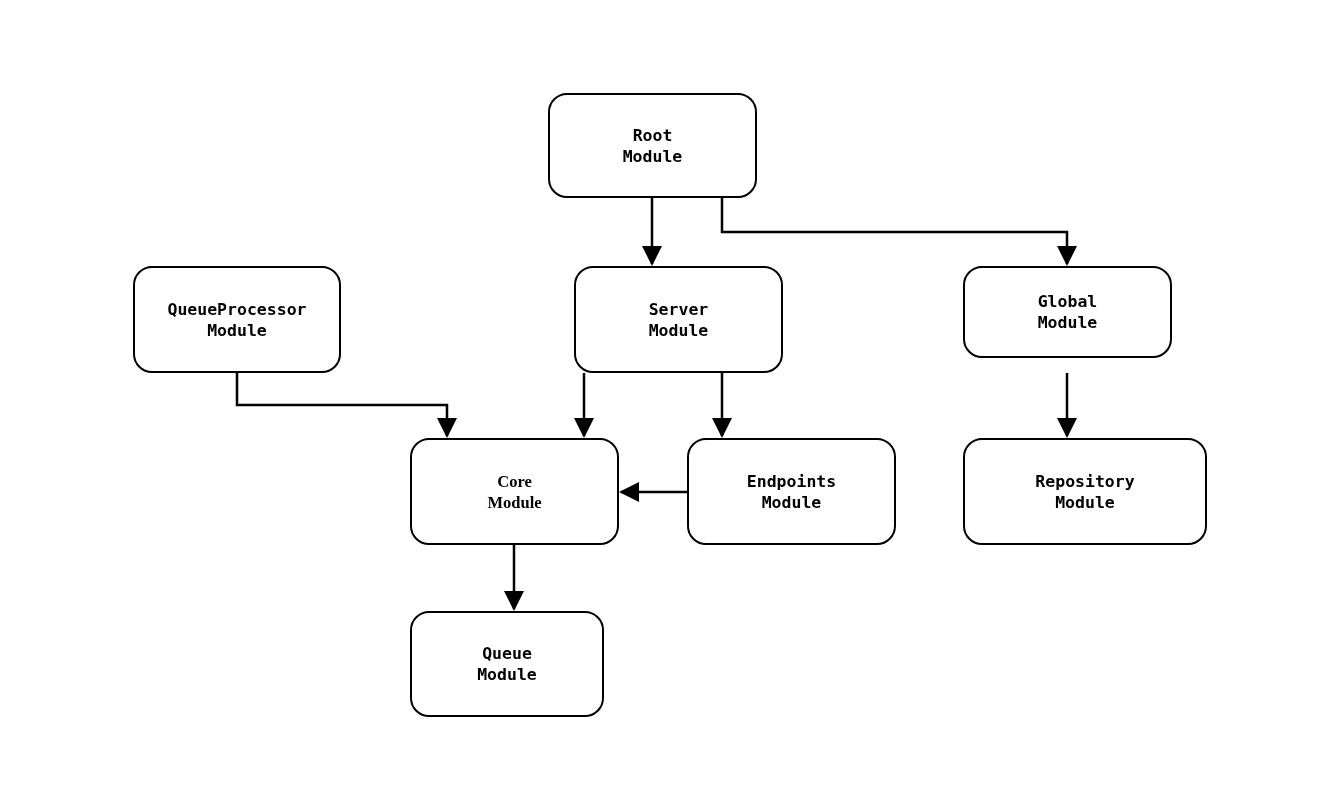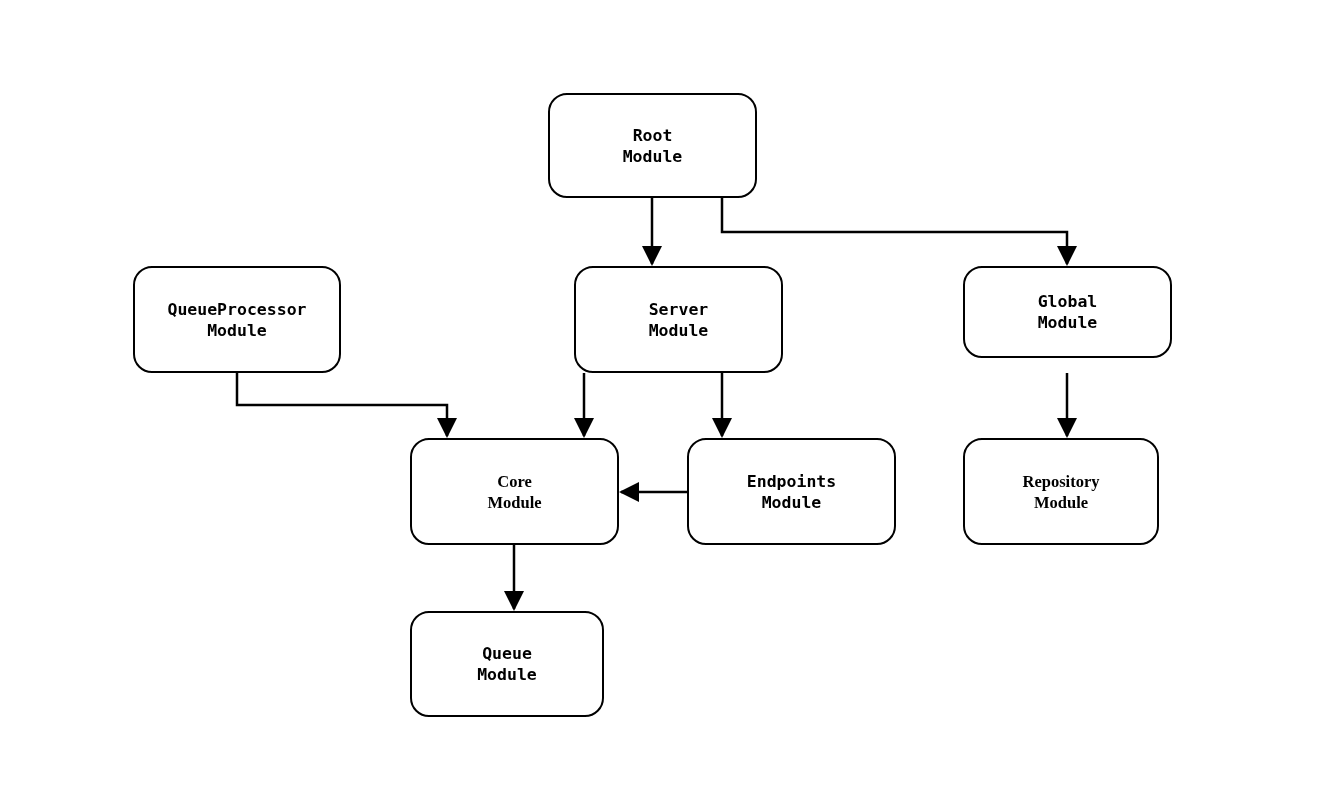--- a/index.html
+++ b/index.html
@@ -37,21 +37,21 @@
     font-weight: 700;
     line-height: 21px;
     color: #000000;
   }
   #node-root          { left: 548px; top: 93px;  width: 209px; height: 105px; }
   #node-queueprocessor{ left: 133px; top: 266px; width: 208px; height: 107px; }
   #node-server        { left: 574px; top: 266px; width: 209px; height: 107px; }
   #node-global        { left: 963px; top: 266px; width: 209px; height: 92px; }
   #node-core          { left: 410px; top: 438px; width: 209px; height: 107px; font-family: Liberation Serif, serif; }
   #node-endpoints     { left: 687px; top: 438px; width: 209px; height: 107px; }
-  #node-repository    { left: 963px; top: 438px; width: 196px; height: 107px; font-family: Liberation Serif, serif; }
+  #node-repository    { left: 963px; top: 438px; width: 244px; height: 107px; }
   #node-queue         { left: 410px; top: 611px; width: 194px; height: 106px; }
 </style>
 </head>
 <body>
 
 <div class="canvas">
 
   <svg class="edges-layer" viewBox="0 0 1337 809" xmlns="http://www.w3.org/2000/svg">
     <defs>
       <marker id="arrowhead" viewBox="0 0 10 10" refX="9" refY="5" markerWidth="8" markerHeight="8" orient="auto-start-reverse">

